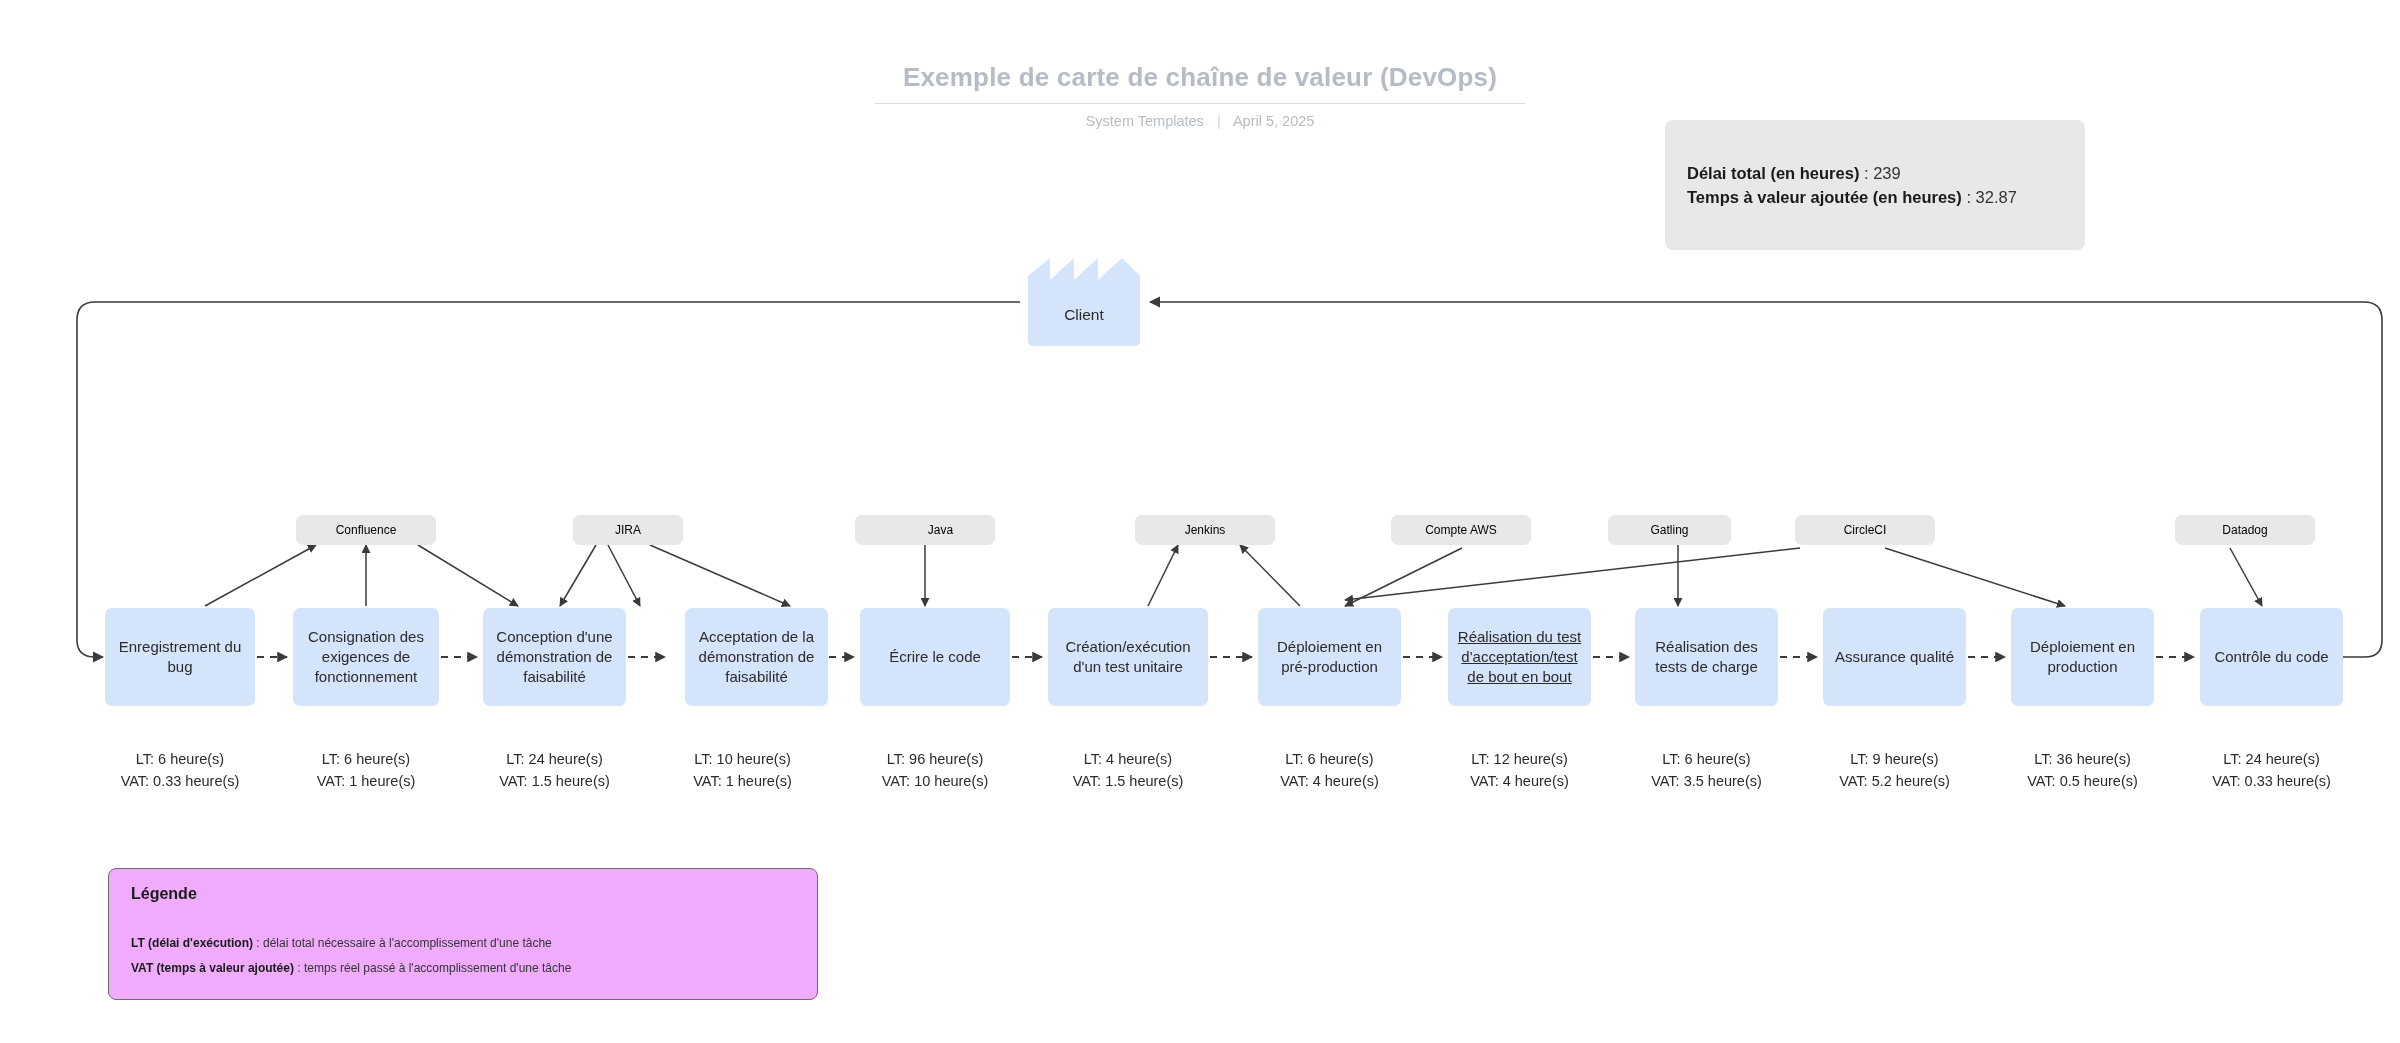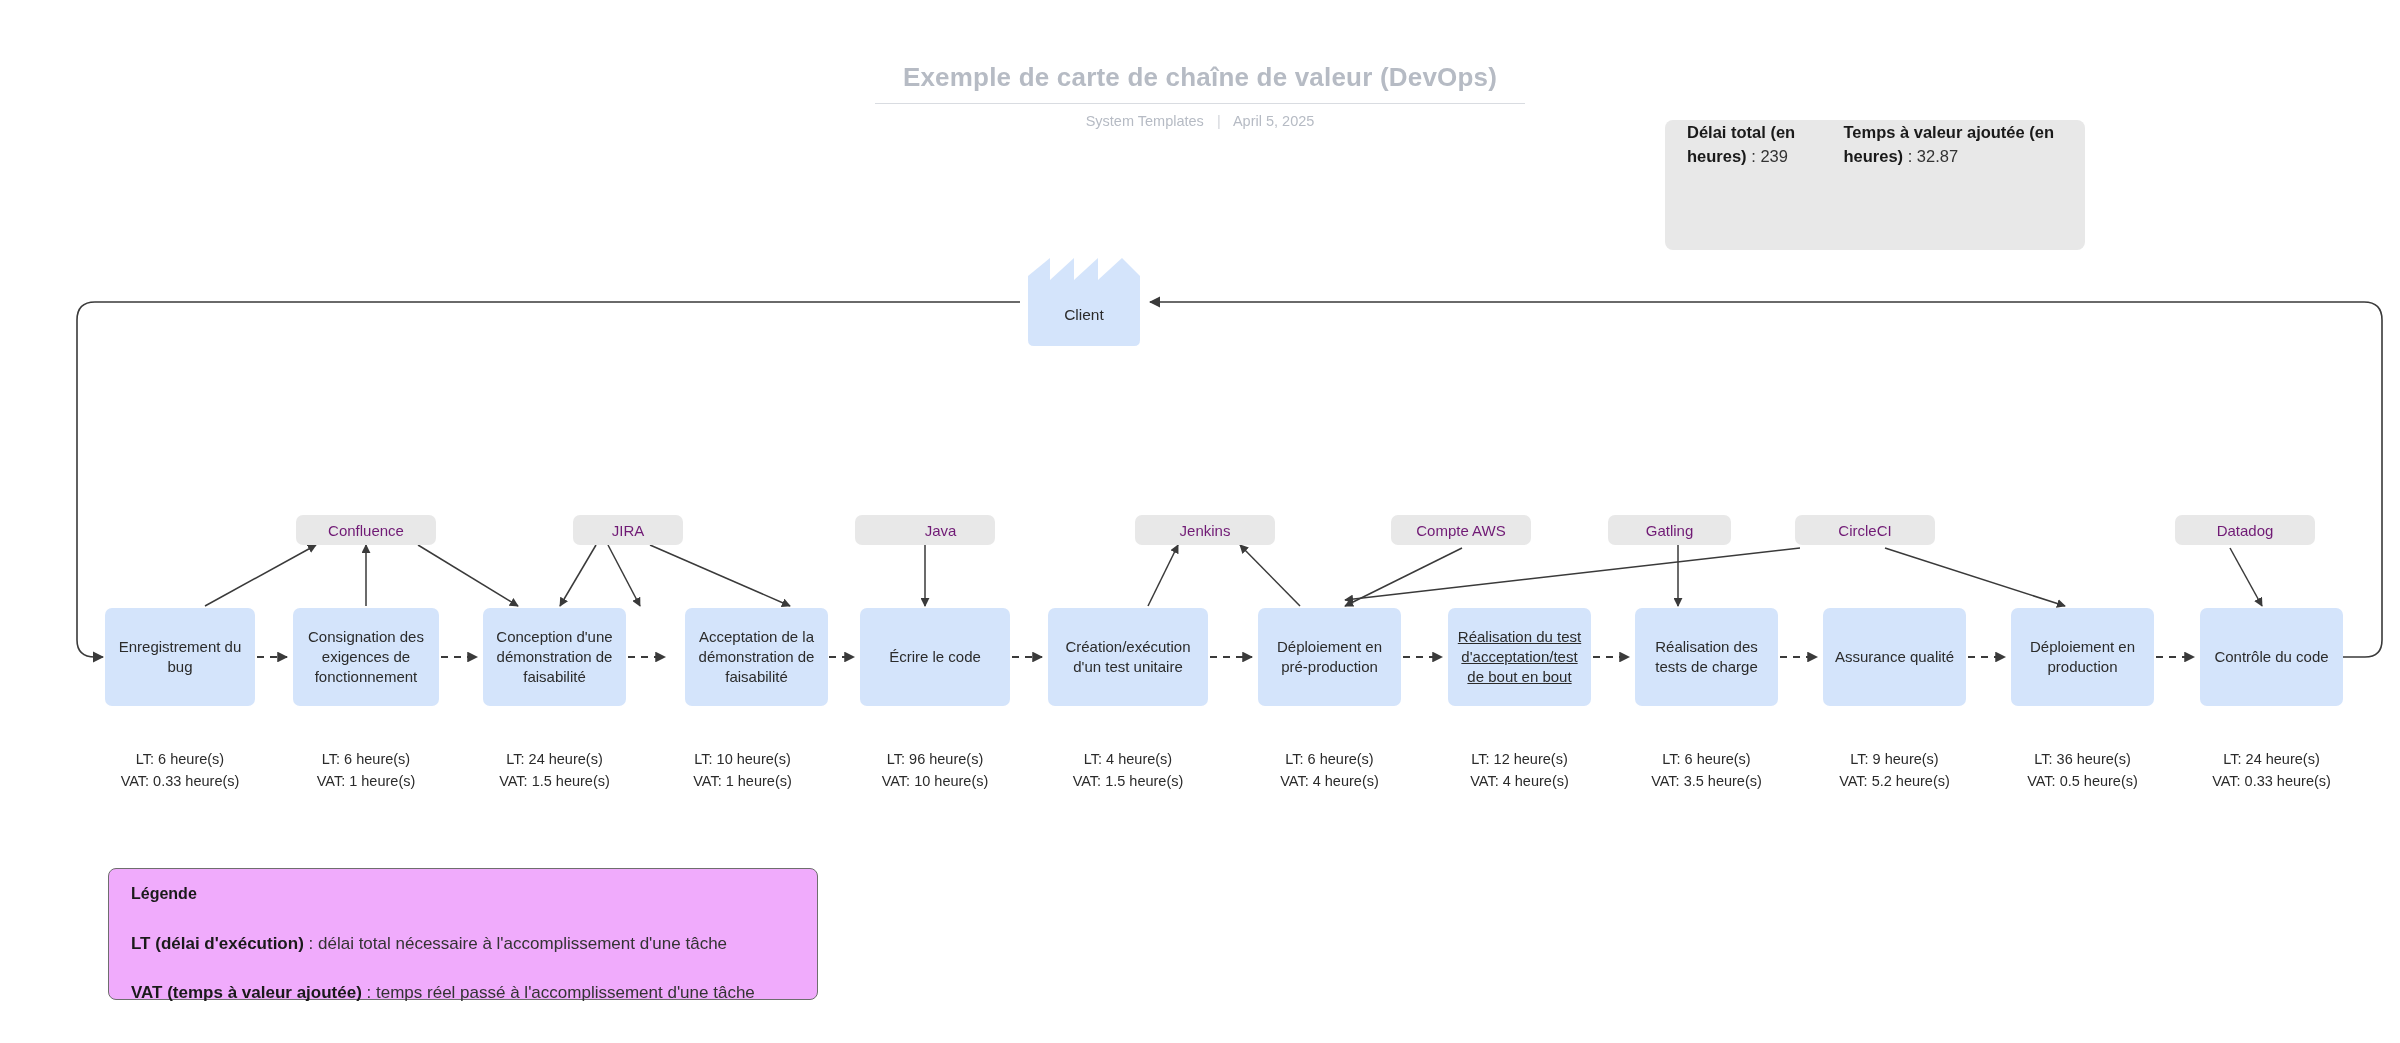--- a/index.html
+++ b/index.html
@@ -18,21 +18,21 @@
     letter-spacing:.2px;padding:0 28px 10px 28px;
     border-bottom:1px solid #d9dce1;
   }
   .hdr-sub{margin-top:9px;font-size:14.5px;color:#b6bbc4;}
   .hdr-sub .sep{display:inline-block;padding:0 9px;color:#d2d5da;}
 
   
   .summary{
     position:absolute;left:1665px;top:120px;width:420px;height:130px;
     background:#e8e8e8;border-radius:8px;
-    display:flex;flex-direction:row;justify-content:center;
+    display:flex;flex-direction:column;justify-content:center;
     padding-left:22px;box-sizing:border-box;
   }
   .summary-line{font-size:16.5px;line-height:24px;color:#333;}
   .summary-line b{font-weight:bold;color:#1a1a1a;}
 
   
   #wires{position:absolute;left:0;top:0;width:2400px;height:1043px;pointer-events:none;}
 
   
   .client{
@@ -41,21 +41,21 @@
   .client svg{position:absolute;left:0;top:0;}
   .client .lbl{
     position:absolute;left:0;right:0;top:48px;text-align:center;
     font-size:15.5px;color:#2b2b2b;
   }
 
   
   .chip{
     position:absolute;height:30px;background:#e8e8e8;border-radius:7px;
     display:flex;align-items:center;justify-content:center;
-    font-size:15px;color:#701a75;box-sizing:border-box;padding:0 14px;
+    font-size:12px;color:#000000;box-sizing:border-box;padding:0 14px;
   }
 
   
   .proc{
     position:absolute;top:608px;height:98px;
     background:#d4e4fb;border-radius:7px;
     display:flex;align-items:center;justify-content:center;text-align:center;
     font-size:15px;line-height:20px;color:#2b2b2b;
     box-sizing:border-box;padding:4px 6px;
   }
@@ -65,21 +65,21 @@
   }
 
   
   .legend{
     position:absolute;left:108px;top:868px;width:710px;height:132px;
     border:1px solid #6e6e6e;border-radius:8px;background:#f0abfc;
     box-sizing:border-box;padding:16px 22px;
   }
   .legend-title{font-size:16px;font-weight:bold;color:#1a1a1a;}
   .legend-body{margin-top:28px;}
-  .legend-row{font-size:17px;line-height:25px;color:#333;margin-top:24px;}
+  .legend-row{font-size:12px;line-height:25px;color:#333;}
   .legend-row b{font-weight:bold;color:#1a1a1a;}
 </style>
 </head>
 <body>
 
 <div id="canvas">
 
   <div class="hdr">
     <div class="hdr-title">Exemple de carte de chaîne de valeur (DevOps)</div>
     <div class="hdr-sub">

